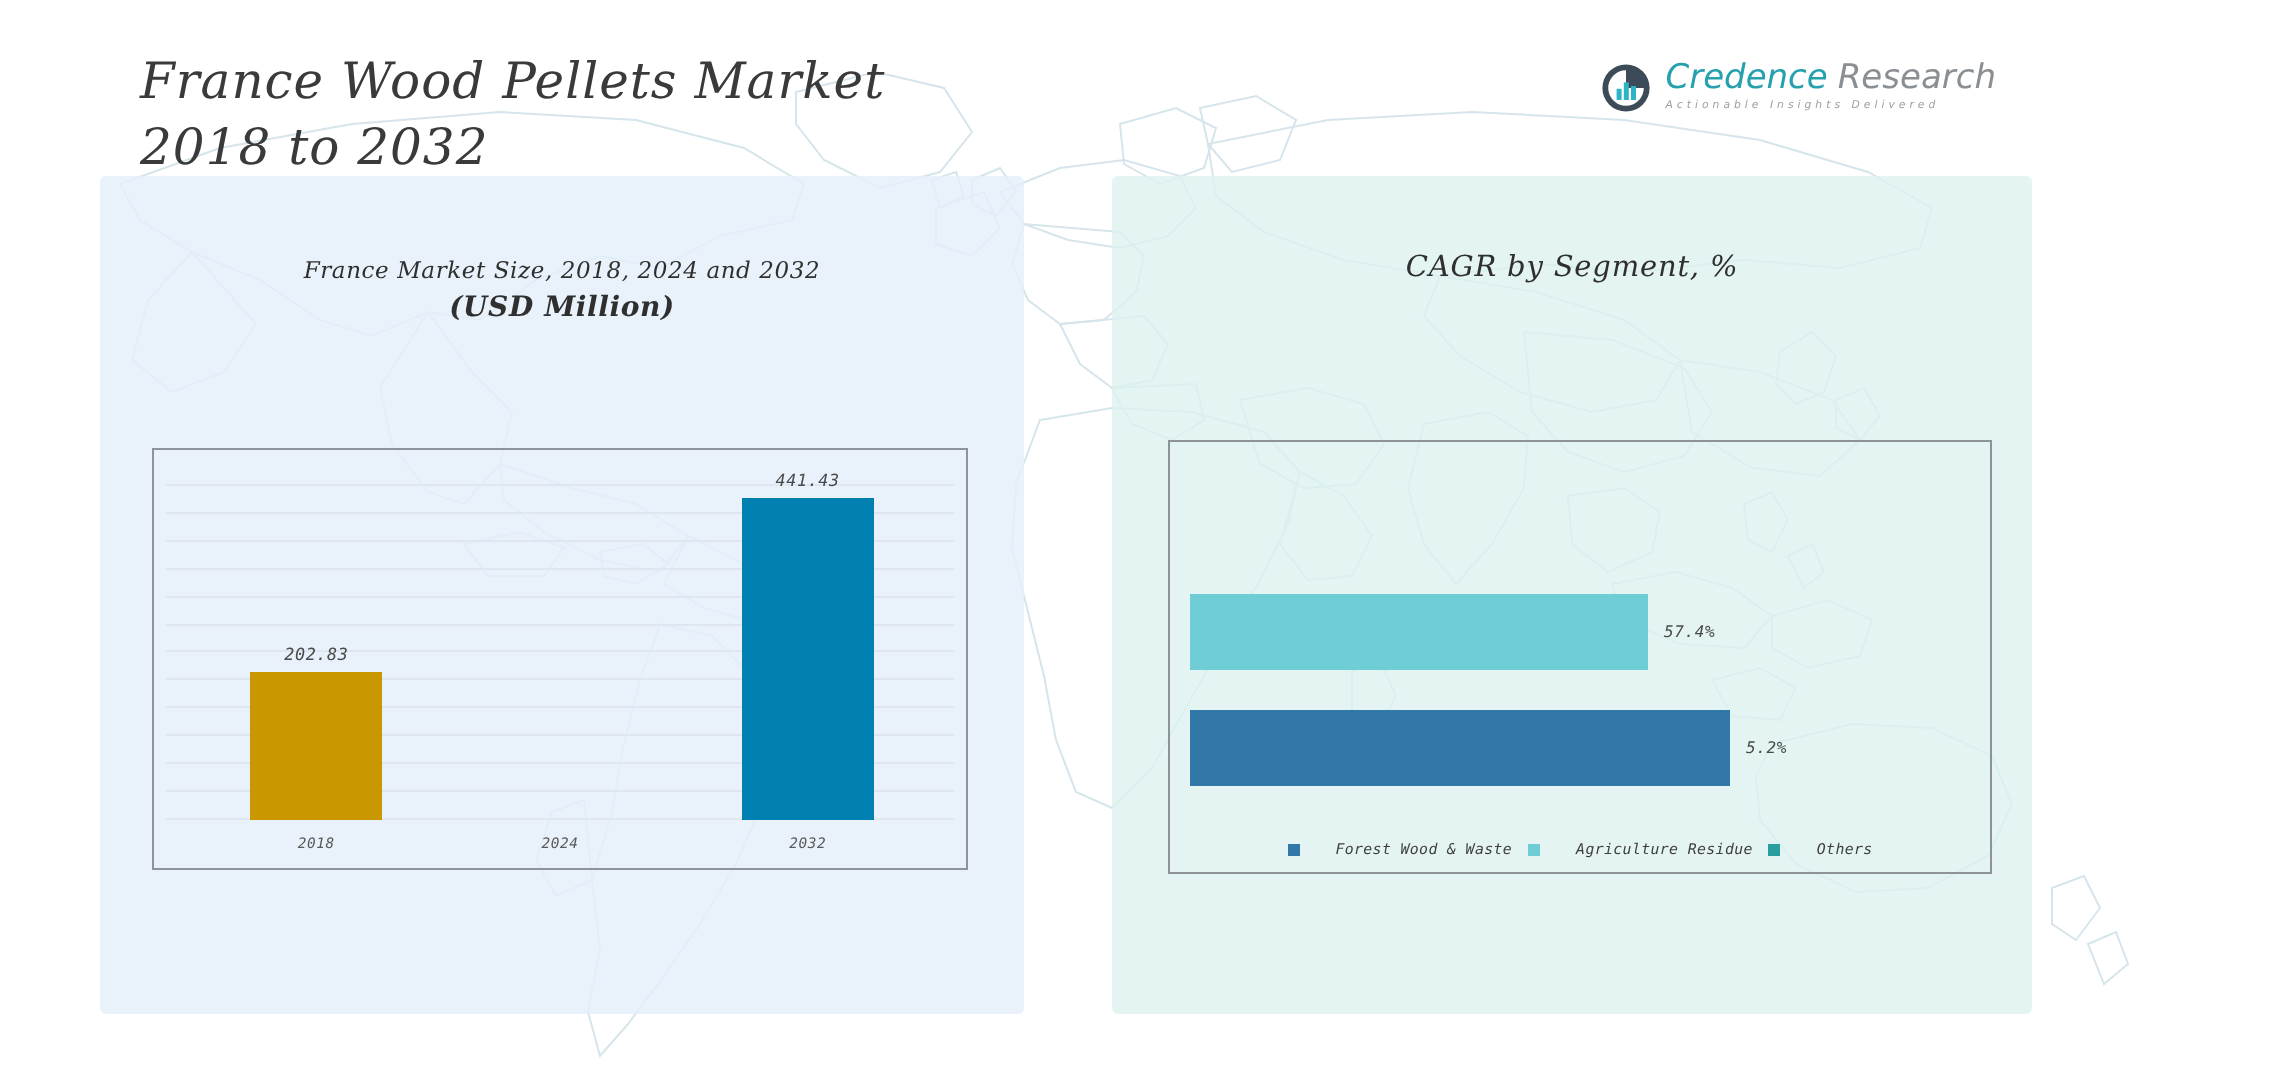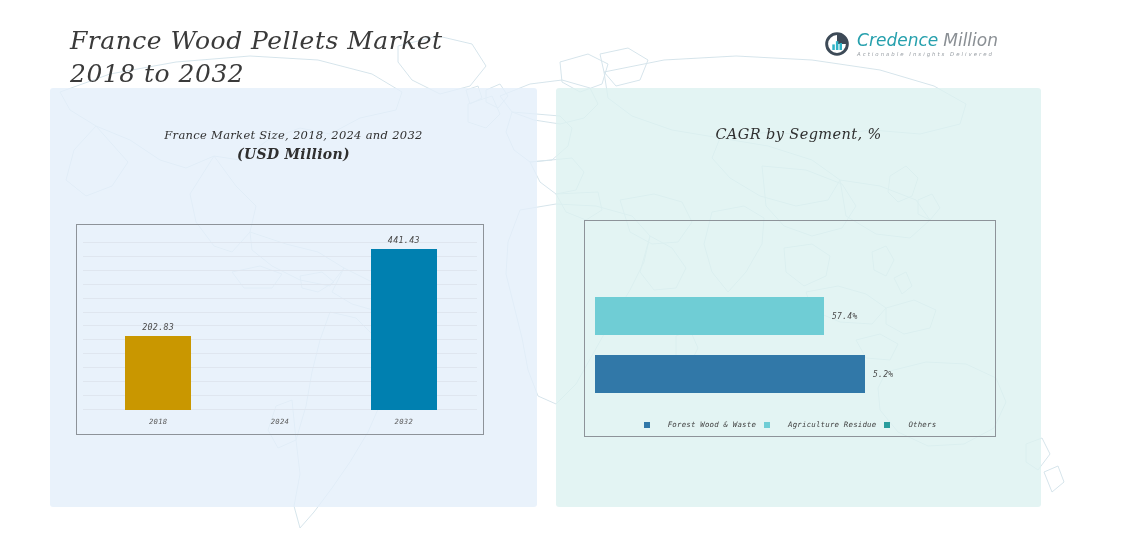--- a/index.html
+++ b/index.html
@@ -12,34 +12,34 @@
   
   #mapbg{position:absolute;left:0;top:0;width:1138px;height:535px;pointer-events:none;}
   #mapbg svg{width:100%;height:100%;display:block;}
 
   
   #title{
     position:absolute;left:70px;top:24px;width:560px;
     font-family:"DejaVu Serif","Liberation Serif",serif;
     font-size:25px;line-height:1.33;color:#3a3a3a;letter-spacing:.5px;white-space:pre-line;
   }
-  #logo{position:absolute;right:140px;top:31px;display:flex;align-items:flex-end;gap:7px;}
+  #logo{position:absolute;right:140px;top:31px;display:flex;align-items:center;gap:7px;}
   #logomark{width:26px;height:26px;flex:0 0 26px;}
   #logotext{display:flex;flex-direction:column;line-height:1;}
   .logo-row{display:flex;align-items:baseline;gap:5px;
     font-family:"DejaVu Sans","Liberation Sans",sans-serif;font-size:17px;}
   .logo-cred{color:#26a0ad;}
   .logo-res{color:#8a8f94;}
   .logo-tag{
     font-family:"DejaVu Sans","Liberation Sans",sans-serif;
     font-size:5.4px;letter-spacing:2.0px;color:#9aa0a6;margin-top:3px;
   }
 
   
-  .panel{position:absolute;top:88px;height:419px;border-radius:3px;padding-left:25px;}
+  .panel{position:absolute;top:88px;height:419px;border-radius:3px;}
   #panel-left{left:50px;width:462px;background:rgba(228,239,250,.80);}
   #panel-right{left:556px;width:460px;background:rgba(220,241,240,.80);}
 
   .panel-title{
     position:absolute;left:0;width:100%;text-align:center;color:#2f2f2f;
     font-family:"DejaVu Serif","Liberation Serif",serif;
   }
   #lt1{top:40px;font-size:11.5px;letter-spacing:.3px;}
   #lt2{top:58px;font-size:14px;font-weight:bold;letter-spacing:.3px;}
   #rt1{top:38px;font-size:14.5px;letter-spacing:.4px;}
@@ -158,21 +158,21 @@
                  M13 4.1 A8.9 8.9 0 1 1 13 21.9 A8.9 8.9 0 1 1 13 4.1 Z" fill="#3d4a57" fill-rule="evenodd"></path>
         <path d="M13 2.6 A10.4 10.4 0 0 1 23.4 13 L13 13 Z" fill="#3d4a57"></path>
         <rect x="8.3" y="13.4" width="2.5" height="5.6" fill="#2fb3c6"></rect>
         <rect x="11.9" y="10.2" width="2.5" height="8.8" fill="#2fb3c6"></rect>
         <rect x="15.5" y="12.0" width="2.5" height="7.0" fill="#2fb3c6"></rect>
       </svg>
     </span>
     <span id="logotext">
       <span class="logo-row">
         <span class="logo-cred">Credence</span>
-        <span class="logo-res">Million</span>
+        <span class="logo-res">Research</span>
       </span>
       <span class="logo-tag">Actionable Insights Delivered</span>
     </span>
   </div>
 
   <div class="panel" id="panel-left">
     <div class="panel-title" id="lt1">France Market Size, 2018, 2024 and 2032</div>
     <div class="panel-title" id="lt2">(USD Million)</div>
 
     <div class="frame" id="frame-left">

